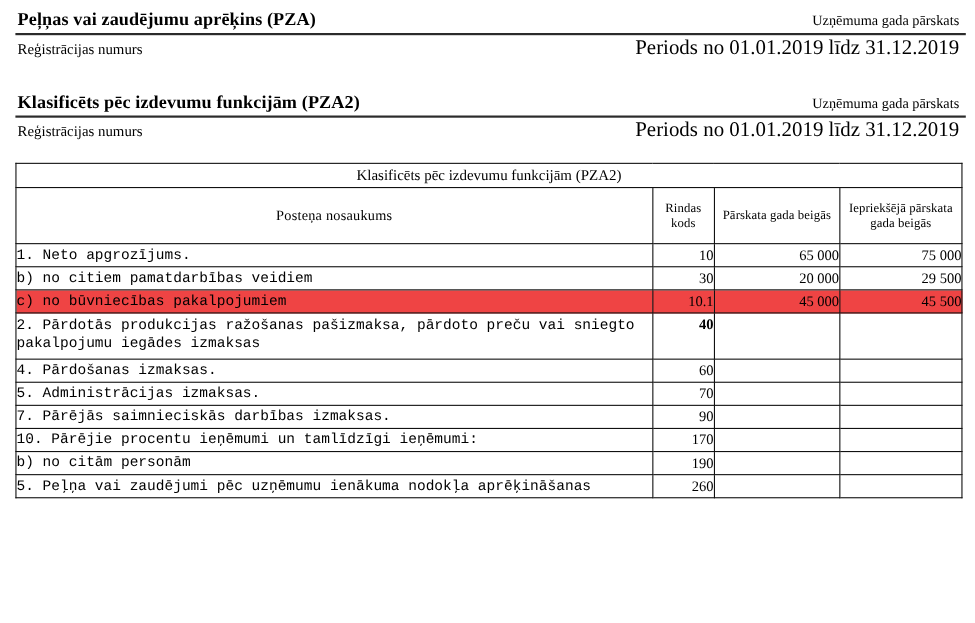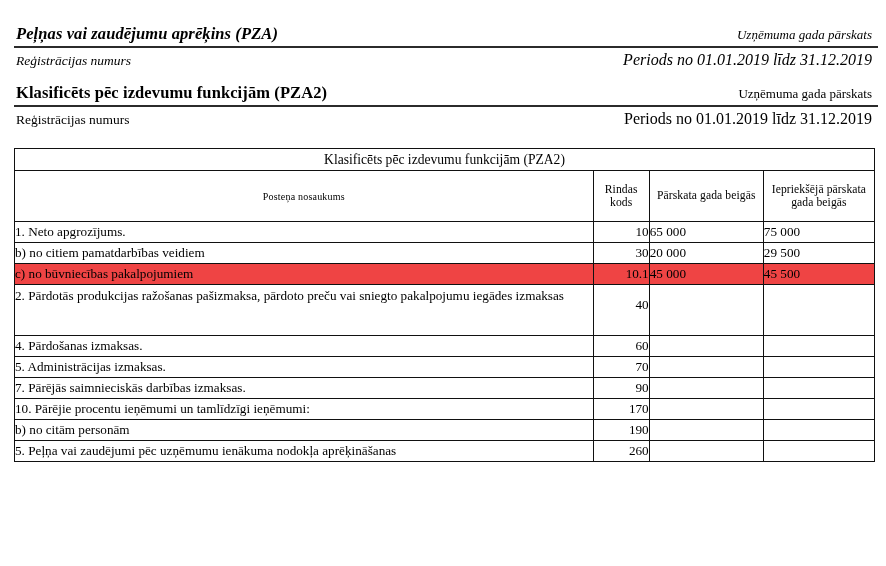--- a/index.html
+++ b/index.html
@@ -23,21 +23,21 @@
     height: 566px;
     box-sizing: border-box;
   }
 
   
   .doc-header {
     position: absolute;
     left: 0;
     width: 886px;
   }
-  .doc-header.first  { top: 24px; font-style: italic;  }
+  .doc-header.first  { top: 8px;  }
   .doc-header.second { top: 83px; }
 
   .hdr-row {
     display: flex;
     align-items: baseline;
     justify-content: space-between;
     padding: 0 14px 0 16px;
     box-sizing: border-box;
   }
   .hdr-title {
@@ -59,21 +59,21 @@
   }
   .hdr-row.sub {
     margin-top: 3px;
   }
   .hdr-sub-left {
     font-size: 13.5px;
     line-height: 18px;
     white-space: nowrap;
   }
   .hdr-sub-right {
-    font-size: 16px;
+    font-size: 19px;
     line-height: 18px;
     white-space: nowrap;
   }
 
   
   .tbl-wrap {
     position: absolute;
     left: 14px;
     top: 148px;
     width: 861px;
@@ -101,54 +101,56 @@
     text-align: center;
     font-size: 13.6px;
     height: 21px;
     line-height: 21px;
     padding: 0 4px;
   }
 
   .th-name {
     text-align: center;
     font-weight: bold;
-    font-size: 10px;
+    font-size: 13px;
     letter-spacing: 0.2px;
     height: 50px;
     padding: 0 4px;
   }
   .th-col {
     text-align: center;
     font-weight: bold;
     font-size: 11.6px;
     line-height: 13.5px;
     letter-spacing: 0.1px;
     height: 50px;
     padding: 0 3px;
   }
 
   td.name {
     text-align: left;
     padding: 2px 4px 2px 6px;
     line-height: 16px;
     height: 20px;
+    font-family: Liberation Mono, monospace;
   }
   td.code {
     text-align: right;
     padding: 2px 5px 2px 2px;
     height: 20px;
   }
   td.num {
+    text-align: right;
     padding: 2px 9px 2px 2px;
     height: 20px;
   }
 
   tr.tall td { height: 38px; vertical-align: top; }
   tr.tall td.name { padding-top: 3px; }
-  tr.tall td.code { padding-top: 12px; }
+  tr.tall td.code { padding-top: 2px; font-weight: bold; }
 
   tr.hl td {
     background: #ef4444;
   }
 </style>
 </head>
 <body>
 
 <div class="page">
 

